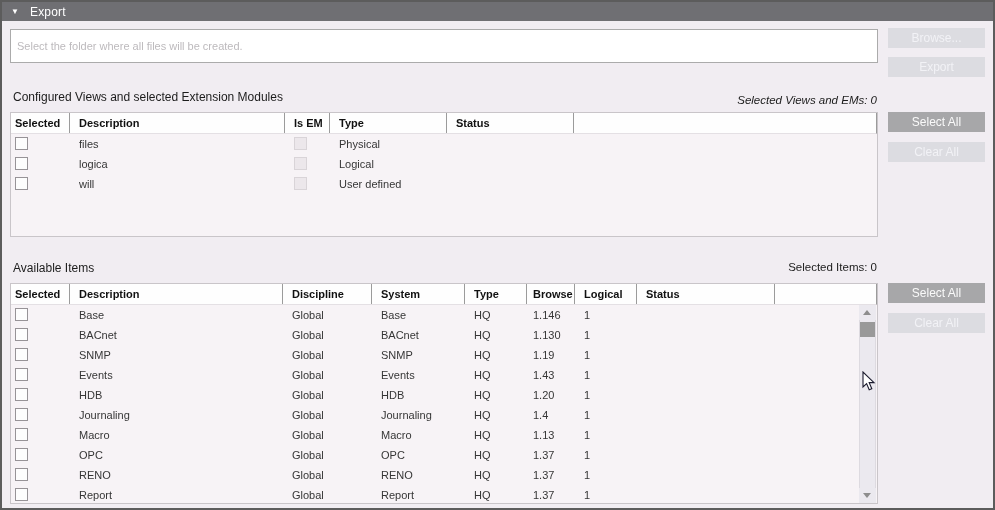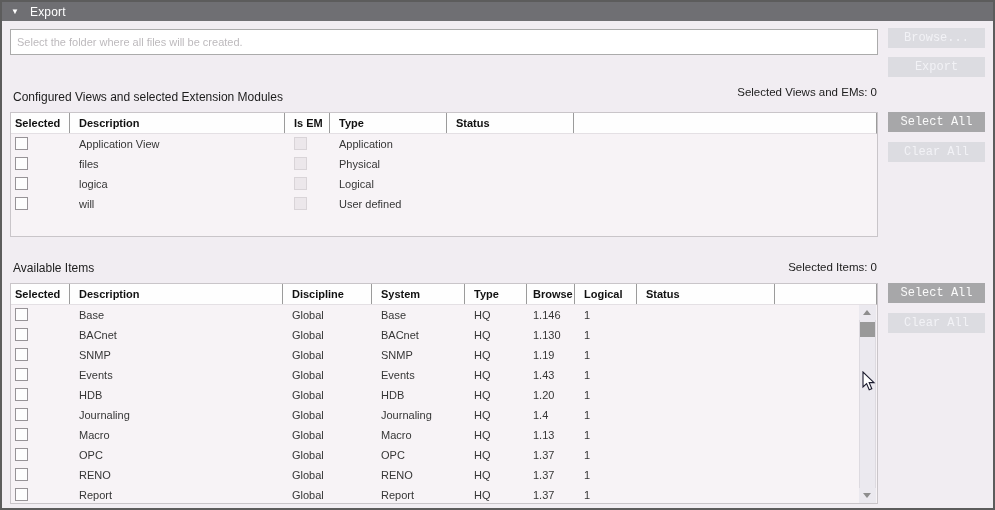--- a/index.html
+++ b/index.html
@@ -9,27 +9,27 @@
   .stage { position:relative; width:995px; height:510px; background:#f1edf2; overflow:hidden; }
   .window-border { position:absolute; inset:0; border:2px solid #5c5c5c; pointer-events:none; z-index:60; }
 
   
   .titlebar { position:absolute; left:2px; top:2px; width:991px; height:19px; background:#6f6f73;
               display:flex; align-items:center; color:#ffffff; }
   .collapse-glyph { font-size:8px; margin-left:9px; color:#ffffff; cursor:default; }
   .titlebar-text { font-size:12px; margin-left:11px; letter-spacing:0.2px; }
 
   
-  .folder-input { position:absolute; left:10px; top:29px; width:868px; height:26px;
+  .folder-input { position:absolute; left:10px; top:29px; width:868px; height:34px;
                   border:1px solid #ababab; background:#ffffff; font-family:"Liberation Sans",sans-serif;
                   font-size:11px; padding:0 6px; color:#333; outline:none; }
   .folder-input::placeholder { color:#bdbabd; }
 
   
-  .btn { position:absolute; left:888px; width:97px; height:20px; font-family:Liberation Mono, monospace;
+  .btn { position:absolute; left:888px; width:97px; height:20px; font-family:Liberation Sans, sans-serif;
          font-size:12px; text-align:center; line-height:20px; border:none; cursor:default; }
   .btn-disabled { background:#dcdce1; color:#f2f2f6; }
   .btn-enabled  { background:#a7a7a9; color:#fafafa; }
   .btn-browse { top:28px; }
   .btn-export { top:57px; }
   .btn-selall-1 { top:112px; }
   .btn-clearall-1 { top:142px; }
   .btn-selall-2 { top:283px; }
   .btn-clearall-2 { top:313px; }
 
@@ -102,43 +102,35 @@
     <span class="collapse-glyph">▼</span>
     <span class="titlebar-text">Export</span>
   </div>
 
   <input class="folder-input" type="text" placeholder="Select the folder where all files will be created." style="">
 
   <button class="btn btn-disabled btn-browse">Browse...</button>
   <button class="btn btn-disabled btn-export">Export</button>
 
   <div class="section-label" style="left:13px; top:90px;">Configured Views and selected Extension Modules</div>
-  <div class="section-count" style="top:86px;">Selected Views and EMs: 0</div>
+  <div class="section-count" style="top:94px;font-style:italic;">Selected Views and EMs: 0</div>
 
   <div class="grid grid-1 t1">
     <div class="hrow">
       <div class="hcells">
         <div class="hcell first c-sel">Selected</div>
         <div class="hcell c-desc">Description</div>
         <div class="hcell c-isem">Is EM</div>
         <div class="hcell c-type">Type</div>
         <div class="hcell c-stat">Status</div>
         <div class="hcell fill"></div>
       </div>
       <div class="hpad"></div>
     </div>
     <div>
-  <div class="brow">
-    <div class="bcell first c-sel"><span class="cb"></span></div>
-    <div class="bcell c-desc">Application View</div>
-    <div class="bcell c-isem"><span class="cb dis"></span></div>
-    <div class="bcell c-type">Application</div>
-    <div class="bcell c-stat"></div>
-    <div class="bcell c-fill"></div>
-  </div>
 
 
   <div class="brow">
     <div class="bcell first c-sel"><span class="cb"></span></div>
     <div class="bcell c-desc">files</div>
     <div class="bcell c-isem"><span class="cb dis"></span></div>
     <div class="bcell c-type">Physical</div>
     <div class="bcell c-stat"></div>
     <div class="bcell c-fill"></div>
   </div>

